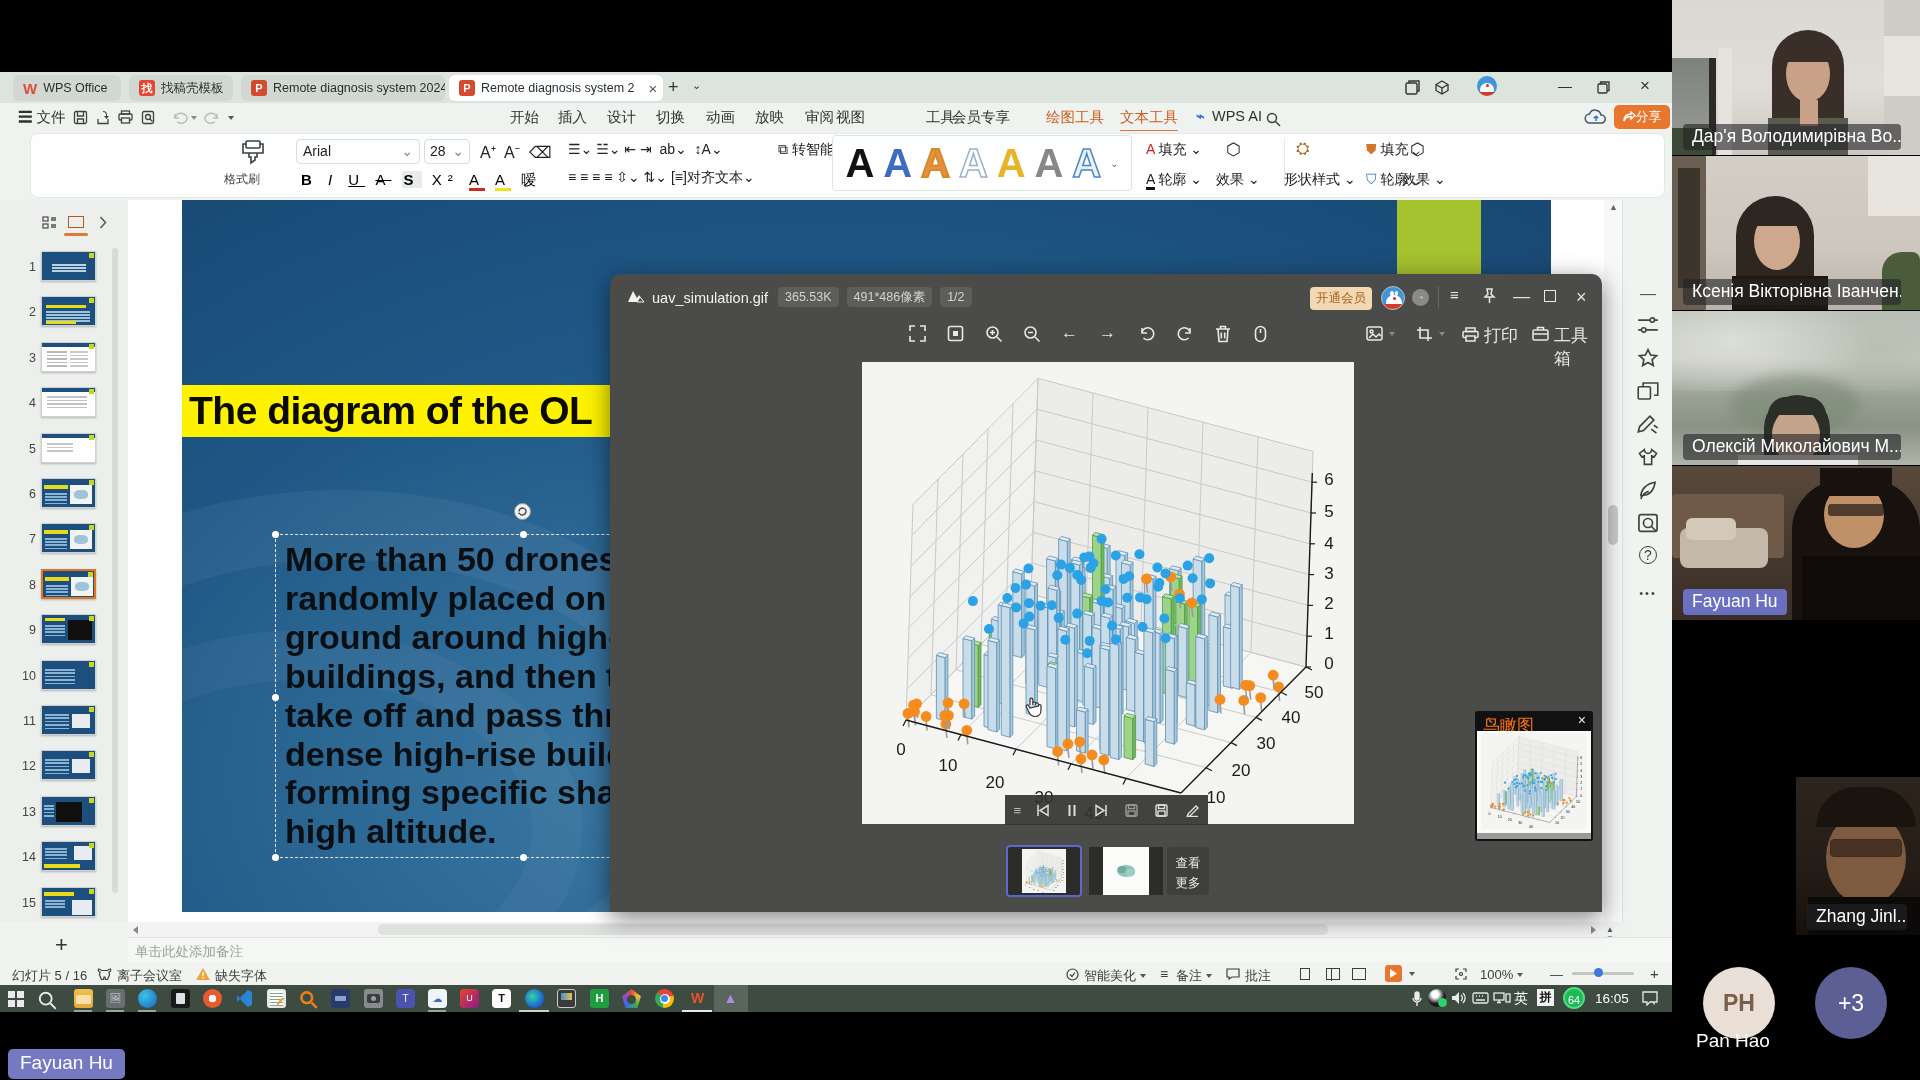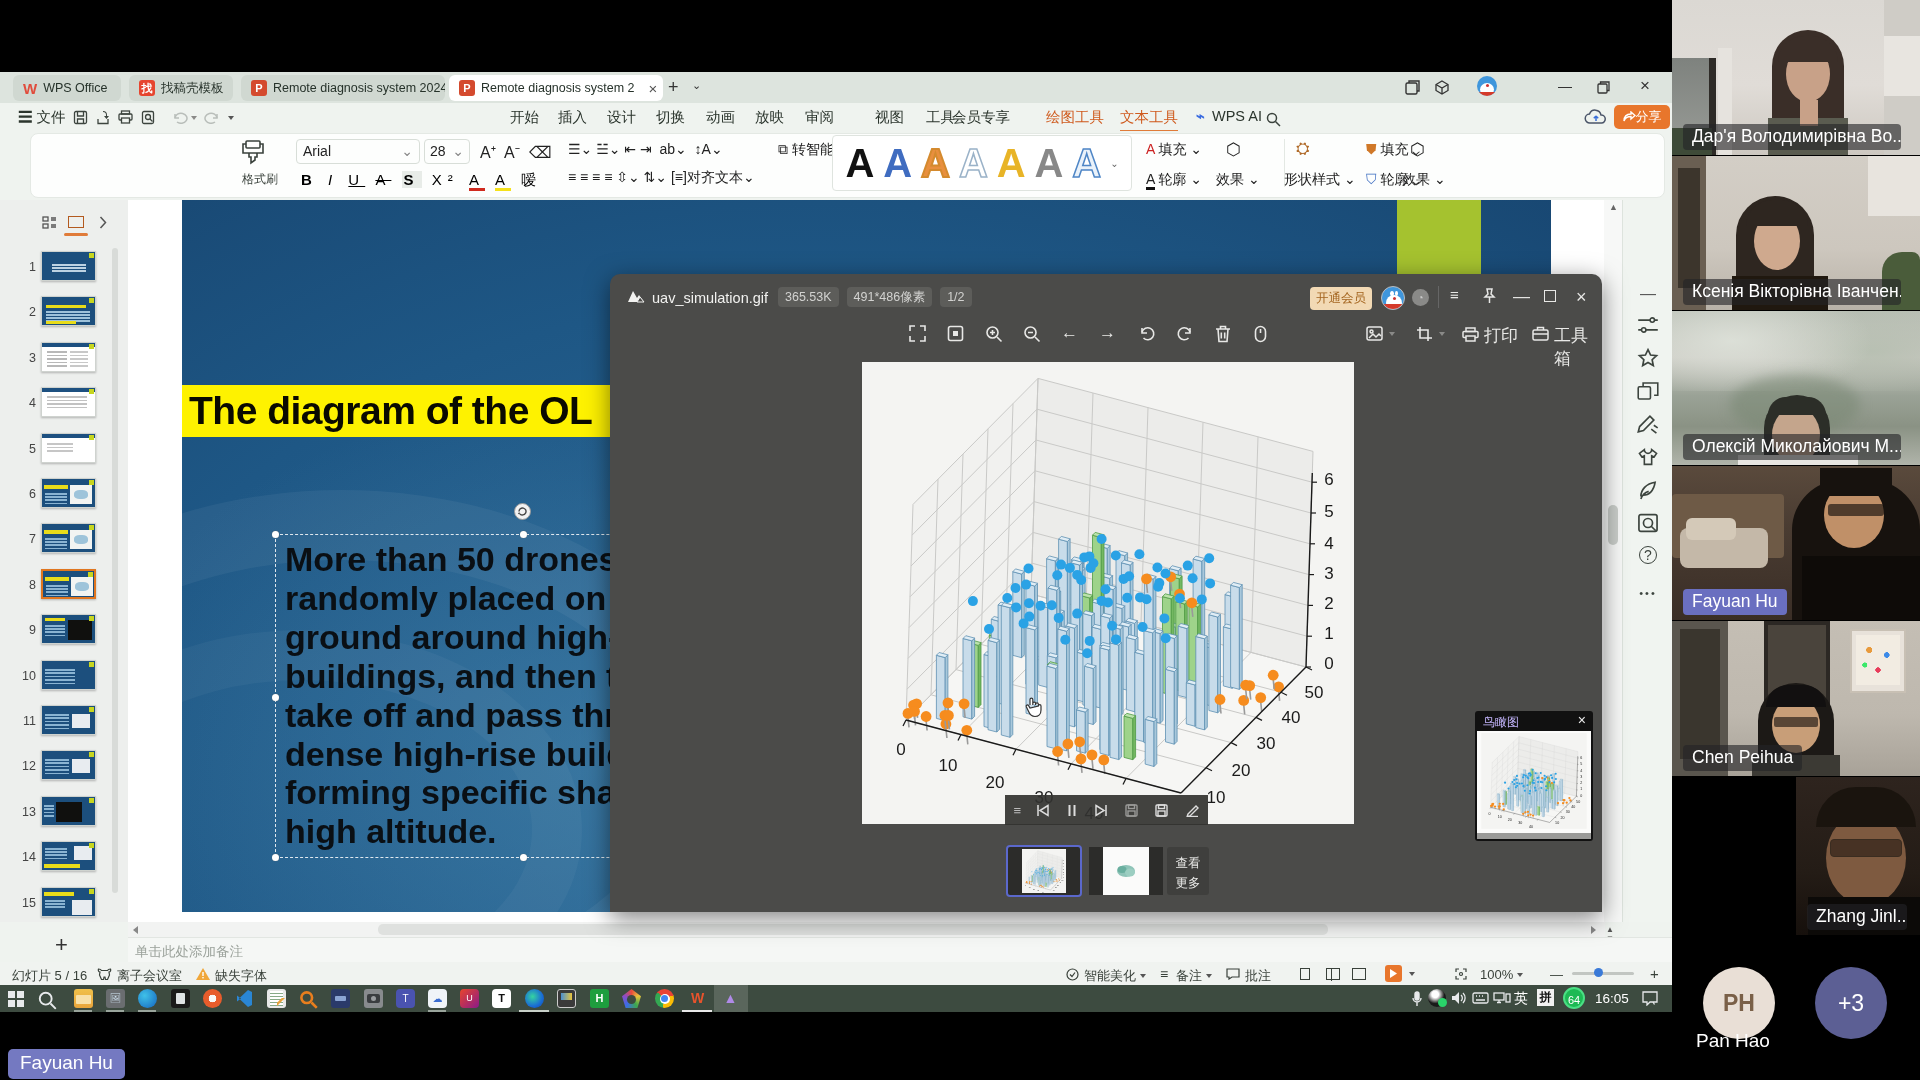--- a/index.html
+++ b/index.html
@@ -129,40 +129,40 @@
           <path d="M13 6a6 5 0 1 0-2 4"></path>
         </svg>
 <span class="mi carD" style="left:228px;top:13px"></span>
     <div class="mi" style="left:510px">开始</div>
     <div class="mi" style="left:558px">插入</div>
     <div class="mi" style="left:607px">设计</div>
     <div class="mi" style="left:656px">切换</div>
     <div class="mi" style="left:706px">动画</div>
     <div class="mi" style="left:755px">放映</div>
     <div class="mi" style="left:805px">审阅</div>
-    <div class="mi" style="left:875px">视图</div>
+    <div class="mi" style="left:836px">视图</div>
     <div class="mi" style="left:926px">工具</div>
     <div class="mi" style="left:952px">会员专享</div>
     <div class="mi mo" style="left:1046px">绘图工具</div>
     <div class="mi mo" style="left:1120px;border-bottom:3px solid #e07b39;padding-bottom:3px">文本工具</div>
     <div class="mi" style="left:1196px;color:#3b6ce0;font-weight:bold">⌁</div>
     <div class="mi" style="left:1212px">WPS AI</div>
     <svg class="mi" style="left:1266px;top:9px" width="15" height="15" viewBox="0 0 15 15" fill="none" stroke="#3a423c" stroke-width="1.5">
           <circle cx="6" cy="6" r="4.5"></circle>
           <path d="M9.5 9.5L14 14"></path>
         </svg>
   </div>
   <div id="ribbon">
         <div id="ribboncard"></div>
     <svg class="ric" style="left:241px;top:8px" width="24" height="26" viewBox="0 0 24 26" fill="none" stroke="#3a423c" stroke-width="1.6">
           <rect x="5" y="2" width="14" height="7" rx="1"></rect>
           <path d="M5 5H2v9h20V5h-3"></path>
           <path d="M9 14v4h2v6l4-3v-3h2v-4" transform="translate(-1 0)"></path>
         </svg>
-    <div class="ric" style="left:242px;top:40px">格式刷</div>
+    <div class="ric" style="left:224px;top:40px">格式刷</div>
     <div class="ric" style="left:296px;top:8px;width:124px;height:25px;border:1px solid #d8ded8;border-radius:4px;text-align:left;font-size:14px;color:#222;padding:3px 6px">Arial<span style="float:right;color:#888">⌄</span></div>
     <div class="ric" style="left:424px;top:8px;width:46px;height:25px;border:1px solid #d8ded8;border-radius:4px;text-align:left;font-size:14px;color:#222;padding:3px 5px">28<span style="float:right;color:#888">⌄</span></div>
     <div class="ric" style="left:480px;top:10px;font-size:16px;color:#222">A⁺&nbsp; A⁻&nbsp; ⌫</div>
     <div class="ric" style="left:301px;top:40px;font-size:15px;color:#000000;letter-spacing:6px"><b>B</b>&nbsp;<i>I</i>&nbsp;<u>U</u>&nbsp;<s>A</s>&nbsp;<b style="background:#e8ece8;padding:0 2px">S</b>&nbsp;X²&nbsp;<span style="border-bottom:3px solid #d02a1e">A</span>&nbsp;<span style="border-bottom:3px solid #f5e11a">A</span>&nbsp;嗳</div>
     <div class="ric" style="left:568px;top:10px;font-size:14px;color:#222">☰⌄&nbsp;☱⌄&nbsp;⇤&nbsp;⇥&nbsp;&nbsp;ab⌄&nbsp;&nbsp;↕A⌄</div>
     <div class="ric" style="left:568px;top:38px;font-size:14px;color:#222">≡&nbsp;≡&nbsp;≡&nbsp;≡&nbsp;⇳⌄&nbsp;⇅⌄&nbsp;[≡]对齐文本⌄</div>
     <div class="ric" style="left:778px;top:10px;font-size:14px;color:#222">⧉ 转智能图形</div>
     <div id="wart">
       <span class="wa" style="color:#111">A</span>
       <span class="wa" style="color:#3f6cc0">A</span>
@@ -1441,21 +1441,21 @@
       <svg width="46" height="48">
             <ellipse cx="23" cy="24" rx="9" ry="6" fill="#8fc4b8"></ellipse>
             <ellipse cx="19" cy="22.5" rx="4.5" ry="3.5" fill="#6aaf9f"></ellipse>
             <ellipse cx="27" cy="25.5" rx="5" ry="4" fill="#9ccec1"></ellipse>
           </svg>
     </div>
   </div>
   <div style="position:absolute;left:557px;top:573px;width:42px;height:48px;background:#3f3f3d;border-radius:3px;color:#e8e8e6;font-size:12.5px;text-align:center;line-height:1.6;padding-top:6px">查看<br>更多</div>
 
   <div id="birdeye">
-    <div style="position:absolute;left:8px;top:3px;color:#c4b5fd;font-size:12px">鸟瞰图</div>
+    <div style="position:absolute;left:8px;top:3px;color:#f97316;font-size:17px">鸟瞰图</div>
     <div style="position:absolute;right:7px;top:1px;color:#eee;font-size:14px">×</div>
     <div style="position:absolute;left:2px;top:20px;width:114px;height:102px;background:#fbfbfa">
           <svg width="114" height="102" viewBox="-20 -10 532 492" preserveAspectRatio="none" style="position:absolute;left:0;top:0">
             <rect width="492" height="462" fill="#f4f4f2"></rect>
             <polygon points="44.0,358.0 169.0,232.0 176.0,16.4 51.0,142.4" fill="#f1f1ef"></polygon>
             <polygon points="169.0,232.0 444.0,305.0 451.0,89.4 176.0,16.4" fill="#ececea"></polygon>
             <polygon points="44.0,358.0 319.0,431.0 444.0,305.0 169.0,232.0" fill="#f6f6f4"></polygon>
             <line x1="44.0" y1="358.0" x2="169.0" y2="232.0" stroke="#c9c9c7" stroke-width="1"></line>
             <line x1="44.0" y1="358.0" x2="319.0" y2="431.0" stroke="#c9c9c7" stroke-width="1"></line>
             <line x1="99.0" y1="372.6" x2="224.0" y2="246.6" stroke="#c9c9c7" stroke-width="1"></line>
@@ -2017,34 +2017,20 @@
     <div class="ab" style="left:8px;top:62px;width:88px;height:40px;background:#c4b8a8;border-radius:8px"></div>
     <div class="ab" style="left:14px;top:52px;width:50px;height:22px;background:#d4c9b8;border-radius:6px"></div>
     <div class="ab" style="left:120px;top:14px;width:128px;height:140px;background:#17120e;border-radius:50px 50px 0 0"></div>
     <div class="face" style="left:152px;top:16px;width:60px;height:66px;background:#c09068"></div>
     <div class="ab" style="left:148px;top:2px;width:72px;height:28px;background:#17120e"></div>
     <div class="ab" style="left:156px;top:38px;width:56px;height:12px;background:rgba(20,16,12,.65);border-radius:3px"></div>
     <div class="ab" style="left:130px;top:90px;width:118px;height:64px;background:#0e0b08"></div>
     <div class="nlabel" style="background:#6a6fc0">Fayuan Hu</div>
   </div>
 
-  <div class="tile" style="top:621px;height:155px;background:linear-gradient(180deg,#c4beb4 0%,#beb8ae 60%,#a8a298 100%)">
-    <div class="ab" style="left:0;top:0;width:56px;height:155px;background:#5a564e"></div>
-    <div class="ab" style="left:8px;top:8px;width:40px;height:130px;background:#3a362e"></div>
-    <div class="ab" style="left:92px;top:0;width:66px;height:110px;background:#2c2824"></div>
-    <div class="ab" style="left:96px;top:4px;width:58px;height:100px;background:#4a443c"></div>
-    <div class="ab" style="left:178px;top:8px;width:56px;height:64px;background:#e8e2da;border:2px solid #c8c0b4"></div>
-    <div class="ab" style="left:184px;top:14px;width:44px;height:50px;background:radial-gradient(circle at 30% 30%,#e89a3c 6%,transparent 7%),radial-gradient(circle at 70% 40%,#3c8ae8 6%,transparent 7%),radial-gradient(circle at 50% 70%,#e83c5a 6%,transparent 7%),radial-gradient(circle at 20% 60%,#3ce86a 5%,transparent 6%),#f2ece2"></div>
-    <div class="ab" style="left:86px;top:62px;width:76px;height:93px;background:#1c1916;border-radius:38px 38px 0 0"></div>
-    <div class="face" style="left:100px;top:76px;width:48px;height:56px;background:#c89e78"></div>
-    <div class="ab" style="left:94px;top:64px;width:60px;height:22px;background:#121010;border-radius:30px 30px 0 0"></div>
-    <div class="ab" style="left:102px;top:96px;width:44px;height:10px;background:rgba(15,12,10,.6);border-radius:2px"></div>
-    <div class="ab" style="left:80px;top:134px;width:88px;height:21px;background:#3c3a34"></div>
-    <div class="nlabel">Chen Peihua</div>
-  </div>
 
 
   <div class="tile" style="top:777px;left:124px;height:158px;width:124px;background:linear-gradient(180deg,#2e241e 0%,#241c16 60%,#16100c 100%)">
     <div class="face" style="left:30px;top:34px;width:80px;height:94px;background:#7e5a40"></div>
     <div class="ab" style="left:20px;top:10px;width:100px;height:40px;background:#1a140e;border-radius:50px 50px 0 0"></div>
     <div class="ab" style="left:34px;top:62px;width:72px;height:18px;background:rgba(25,18,12,.55);border:1px solid #3a2c20;border-radius:4px"></div>
     <div class="ab" style="left:12px;top:120px;width:124px;height:38px;background:#0c0a08"></div>
     <div class="nlabel" style="max-width:100px">Zhang Jinl...</div>
   </div>
 

